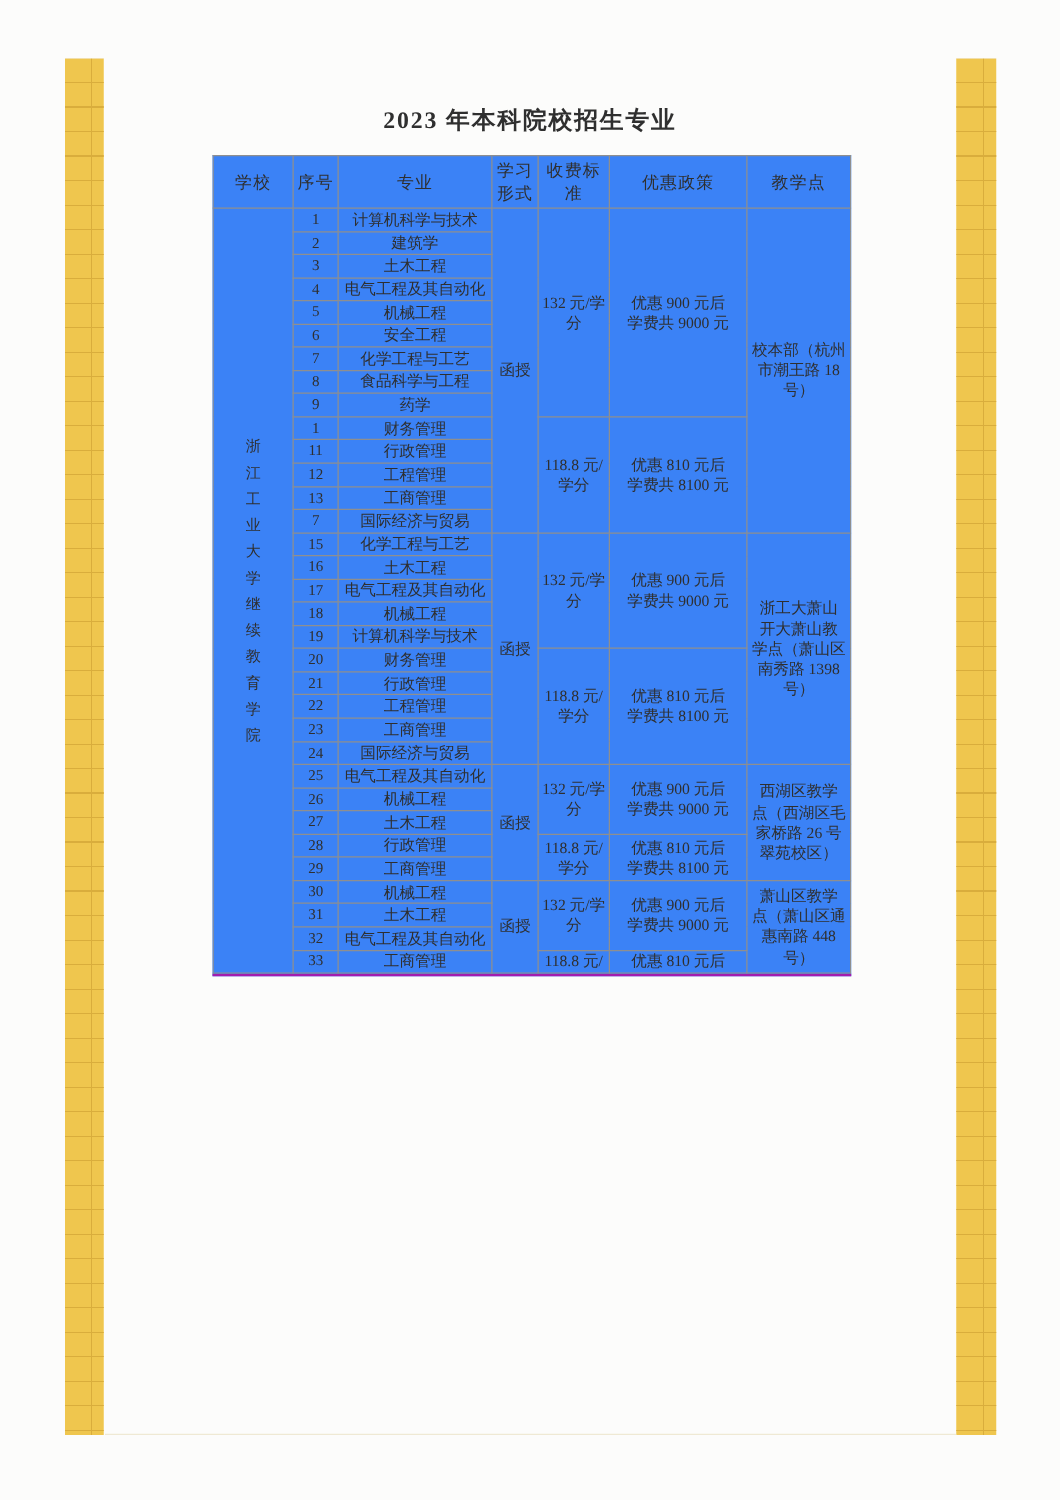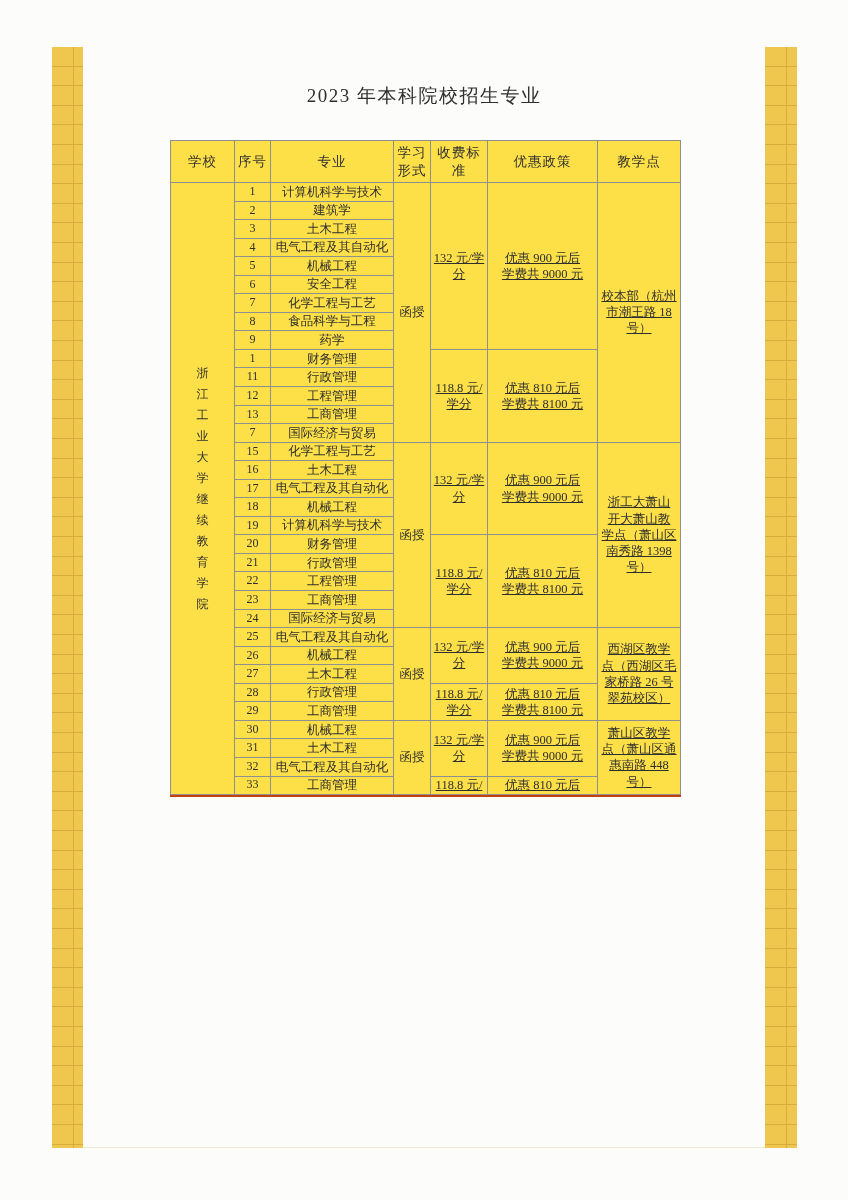--- a/index.html
+++ b/index.html
@@ -15,39 +15,39 @@
     background-image:
       linear-gradient(to right, rgba(0,0,0,0) 0, rgba(0,0,0,0) 21px, #d9ad3c 21px, #d9ad3c 22px, rgba(0,0,0,0) 22px),
       repeating-linear-gradient(to bottom, rgba(0,0,0,0) 0, rgba(0,0,0,0) 18.6px, #d9ad3c 18.6px, #d9ad3c 19.6px);
   }
   .strip-left  { left:52px;  width:31px; }
   .strip-right { left:765px; width:32px; }
   .footer-line { position:absolute; top:1147px; left:84px; width:681px; height:1px; background:#efe9d4; }
 
   .doc-title {
     position:absolute; top:83px; left:0; width:848px;
-    text-align:center; font-size:19px; font-weight:normal; letter-spacing:1.5px;
+    text-align:center; font-size:19px; font-weight:bold; letter-spacing:1.5px;
   }
 
   .table-wrap {
-    position:absolute; left:170px; top:140px; width:511px; height:655px;
-    overflow:hidden; border-bottom:2px solid #c2410c; background:#fde047;
+    position:absolute; left:170px; top:124px; width:511px; height:655px;
+    overflow:hidden; border-bottom:2px solid #a21caf; background:#3b82f6;
   }
   table { border-collapse:collapse; table-layout:fixed; width:510px; }
   th, td {
     border:1px solid #8f8f8f; padding:0 1px;
     text-align:center; vertical-align:middle;
     font-size:12.5px; line-height:1.3; font-weight:normal;
     overflow:hidden;
   }
   thead tr { height:42px; }
   th { font-size:13.5px; letter-spacing:1px; }
   tbody tr { height:18.55px; }
   .seq-cell { font-size:12px; }
-  .fee-cell, .policy-cell, .point-cell { white-space:pre-line; font-size:12.5px;text-decoration:underline; }
+  .fee-cell, .policy-cell, .point-cell { white-space:pre-line; font-size:12.5px; }
   .school-cell .school-text {
     width:15px; margin:0 auto; word-break:break-all;
     line-height:21px; font-size:12px; letter-spacing:0;
   }
 </style>
 </head>
 <body>
 
 <div class="strip strip-left"></div>
 <div class="strip strip-right"></div>

